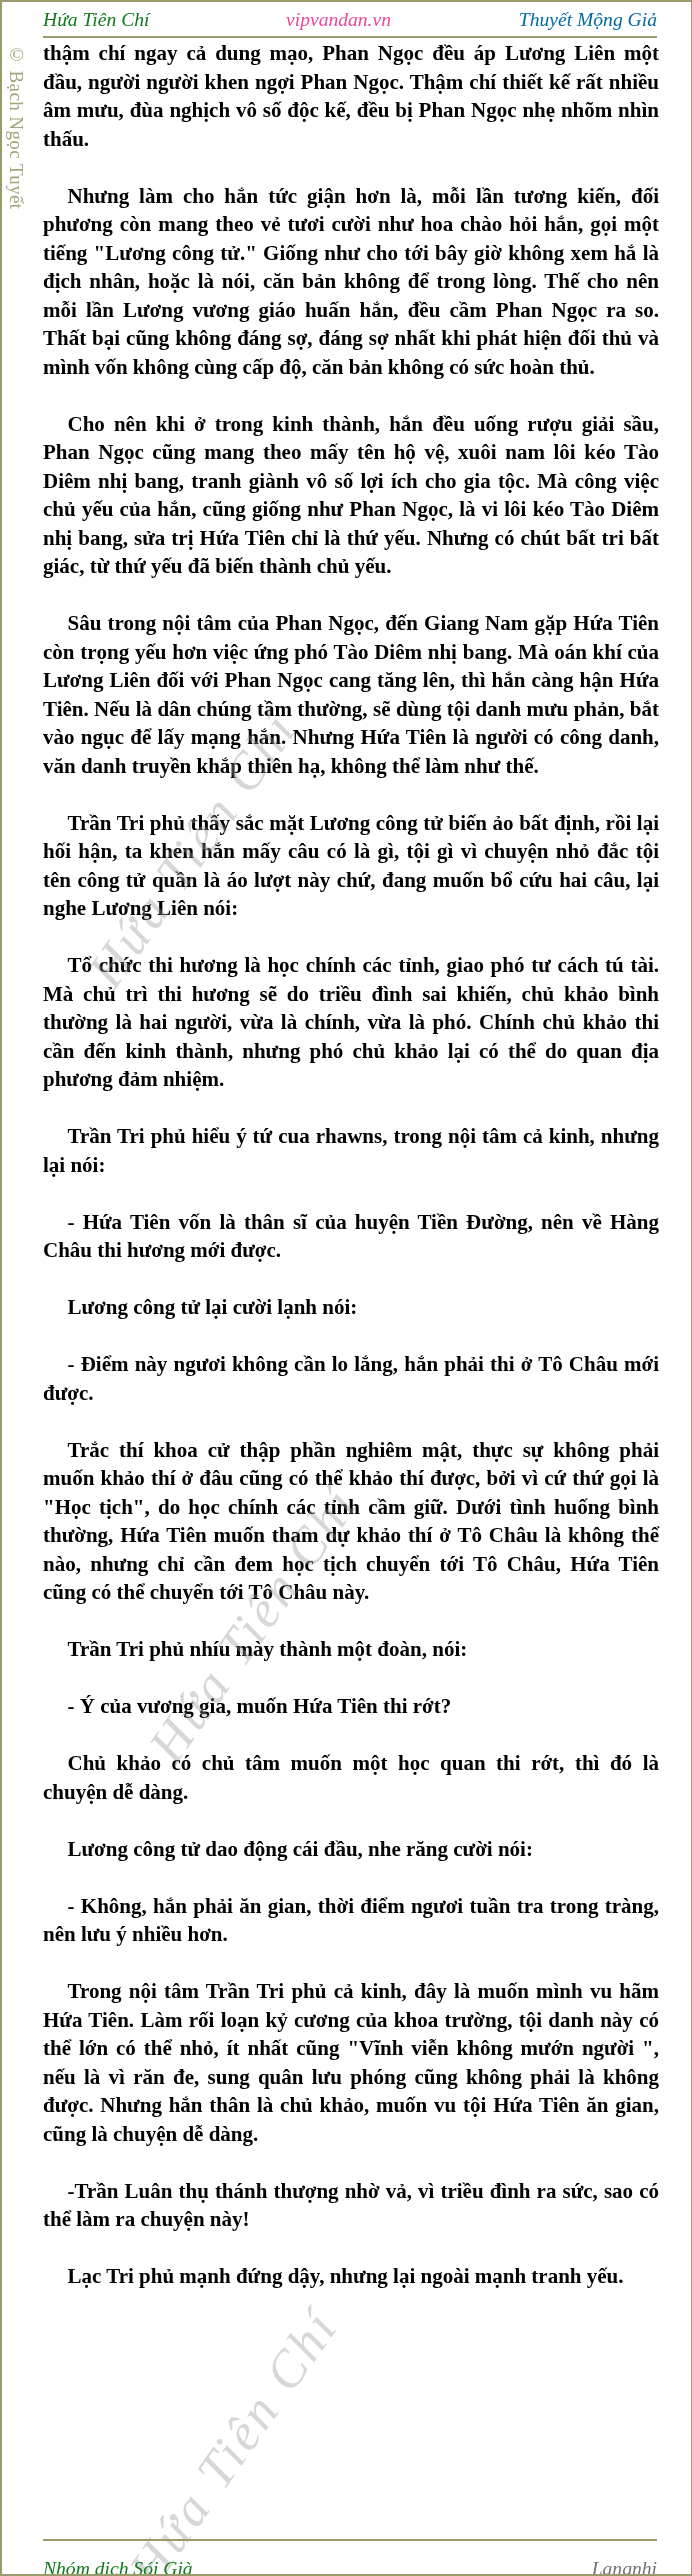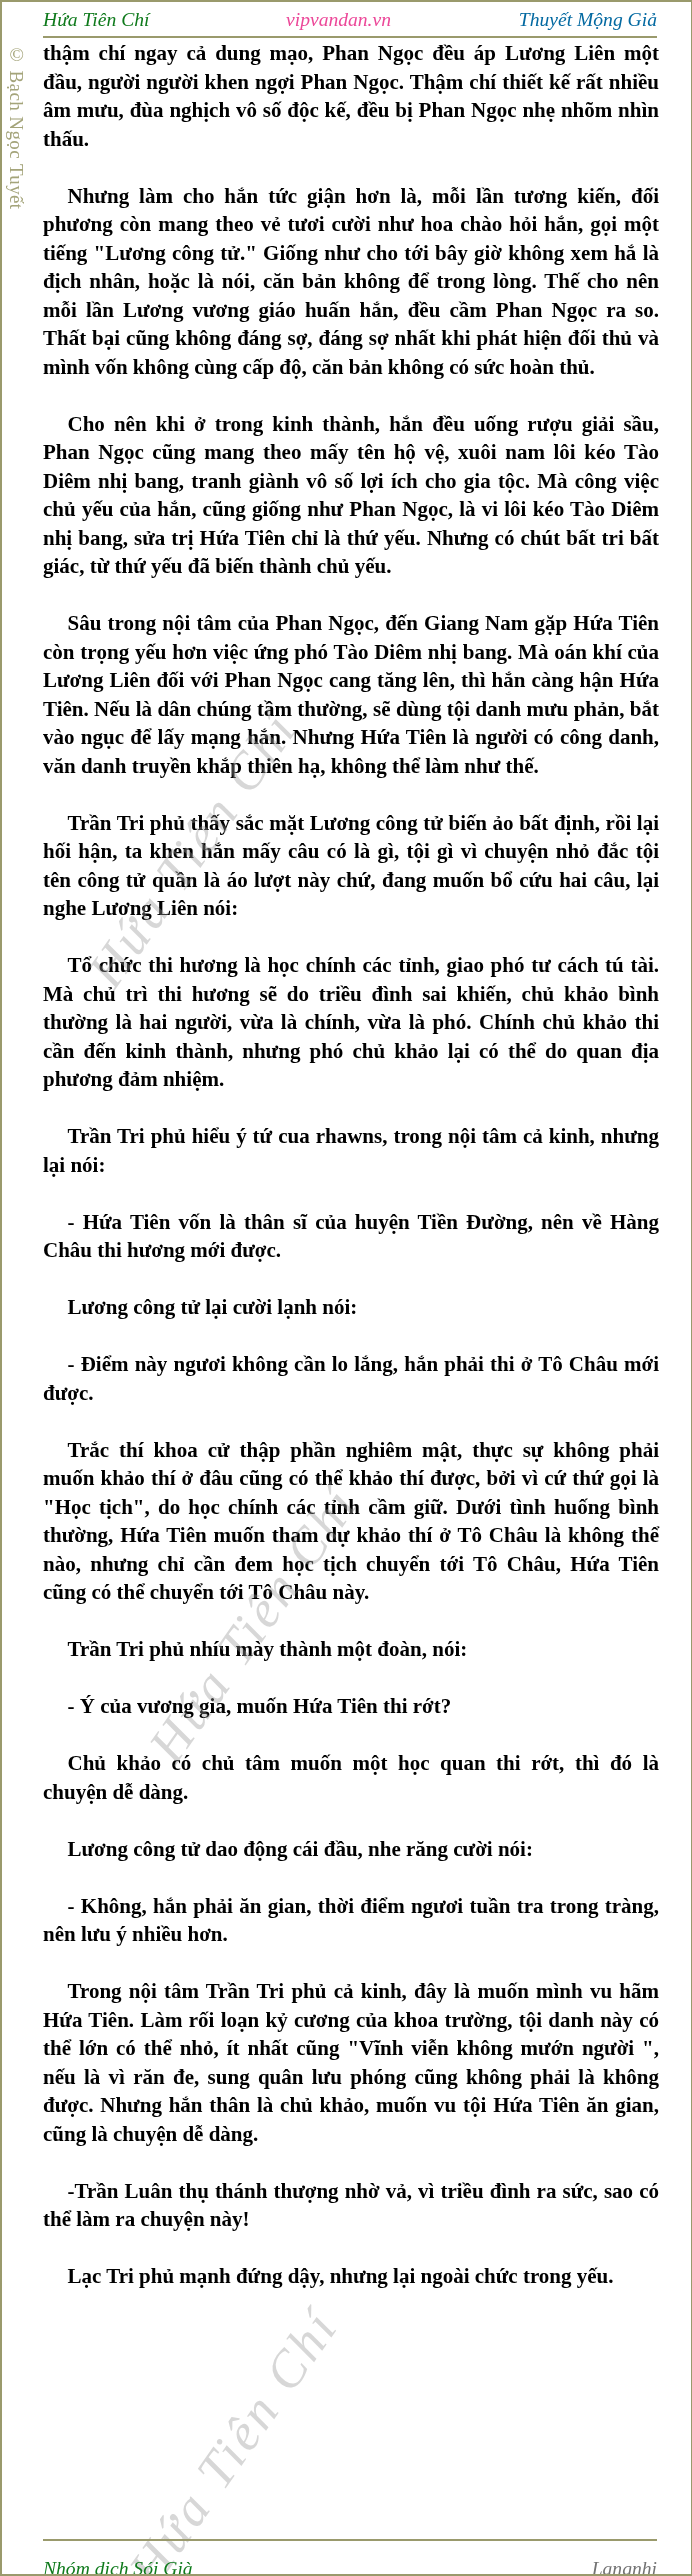--- a/index.html
+++ b/index.html
@@ -81,21 +81,21 @@
     <p>Lương công tử lại cười lạnh nói:</p>
     <p>- Điểm này ngươi không cần lo lắng, hắn phải thi ở Tô Châu mới được.</p>
     <p>Trắc thí khoa cử thập phần nghiêm mật, thực sự không phải muốn khảo thí ở đâu cũng có thể khảo thí được, bởi vì cứ thứ gọi là "Học tịch", do học chính các tỉnh cầm giữ. Dưới tình huống bình thường, Hứa Tiên muốn tham dự khảo thí ở Tô Châu là không thể nào, nhưng chỉ cần đem học tịch chuyển tới Tô Châu, Hứa Tiên cũng có thể chuyển tới Tô Châu này.</p>
     <p>Trần Tri phủ nhíu mày thành một đoàn, nói:</p>
     <p>- Ý của vương gia, muốn Hứa Tiên thi rớt?</p>
     <p>Chủ khảo có chủ tâm muốn một học quan thi rớt, thì đó là chuyện dễ dàng.</p>
     <p>Lương công tử dao động cái đầu, nhe răng cười nói:</p>
     <p>- Không, hắn phải ăn gian, thời điểm ngươi tuần tra trong tràng, nên lưu ý nhiều hơn.</p>
     <p>Trong nội tâm Trần Tri phủ cả kinh, đây là muốn mình vu hãm Hứa Tiên. Làm rối loạn kỷ cương của khoa trường, tội danh này có thể lớn có thể nhỏ, ít nhất cũng "Vĩnh viễn không mướn người ", nếu là vì răn đe, sung quân lưu phóng cũng không phải là không được. Nhưng hắn thân là chủ khảo, muốn vu tội Hứa Tiên ăn gian, cũng là chuyện dễ dàng.</p>
     <p>-Trần Luân thụ thánh thượng nhờ vả, vì triều đình ra sức, sao có thể làm ra chuyện này!</p>
-    <p>Lạc Tri phủ mạnh đứng dậy, nhưng lại ngoài chức trong yếu.</p>
+    <p>Lạc Tri phủ mạnh đứng dậy, nhưng lại ngoài mạnh tranh yếu.</p>
   </div>
 
   <div class="watermark wm1">Hứa Tiên Chí</div>
   <div class="watermark wm2">Hứa Tiên Chí</div>
   <div class="watermark wm3">Hứa Tiên Chí</div>
 
   <div class="footer">
     <span class="f-left">Nhóm dịch Sói Già</span>
     <span class="f-right">Langnhi</span>
   </div>

